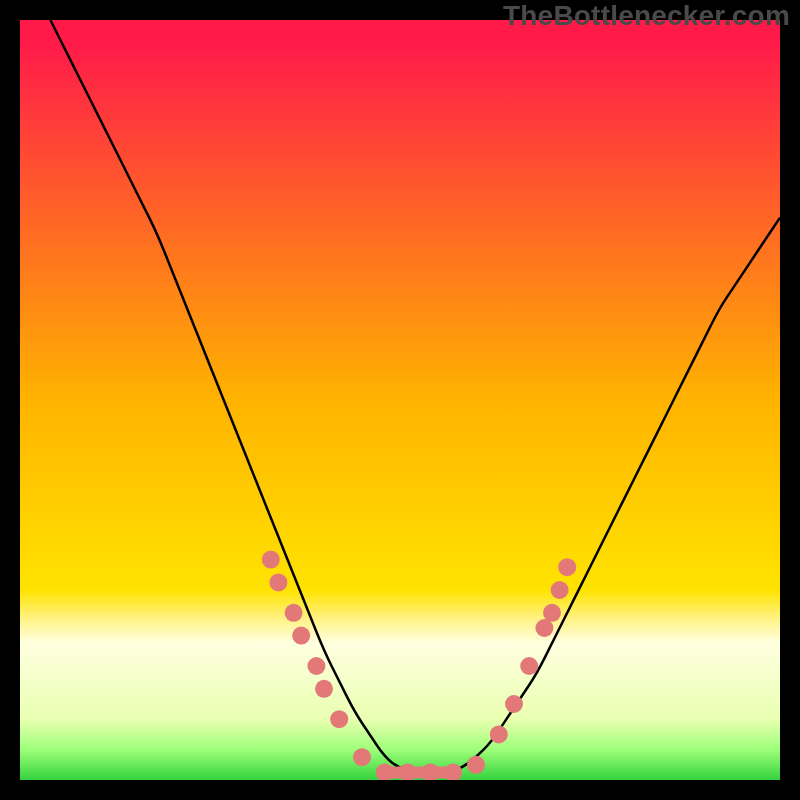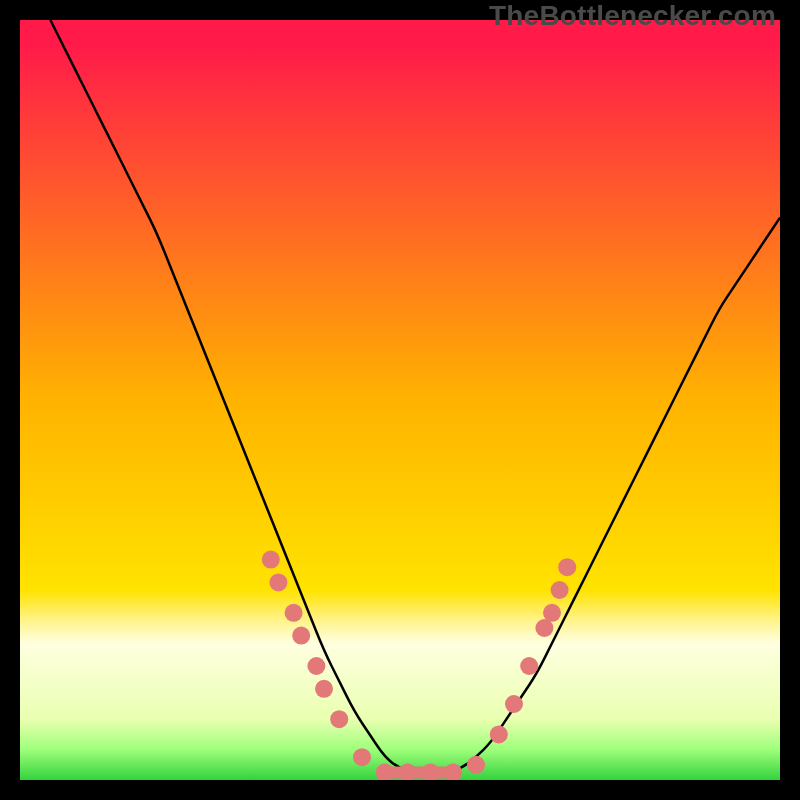--- a/index.html
+++ b/index.html
@@ -14,21 +14,21 @@
   .plot {
     position: absolute;
     left: 20px;
     top: 20px;
     width: 760px;
     height: 760px;
   }
   .watermark {
     position: absolute;
     top: 0px;
-    right: 24px;
+    right: 10px;
     color: #4a4a4a;
     font-size: 28px;
     font-weight: 600;
     letter-spacing: 0.2px;
     z-index: 10;
   }
 </style>
 </head>
 <body>
 

